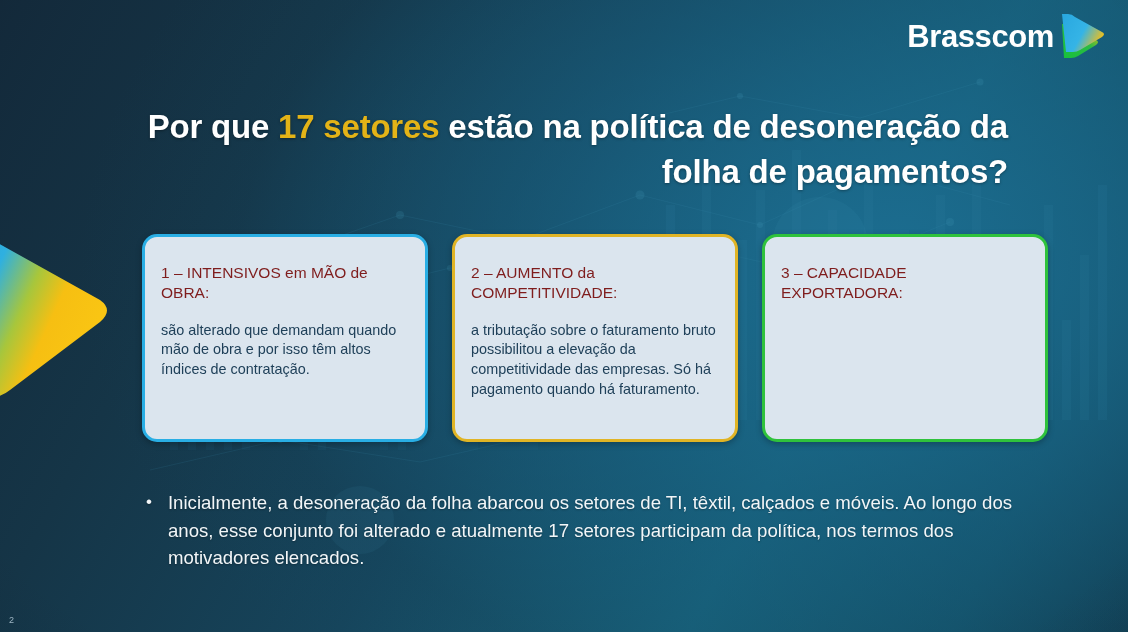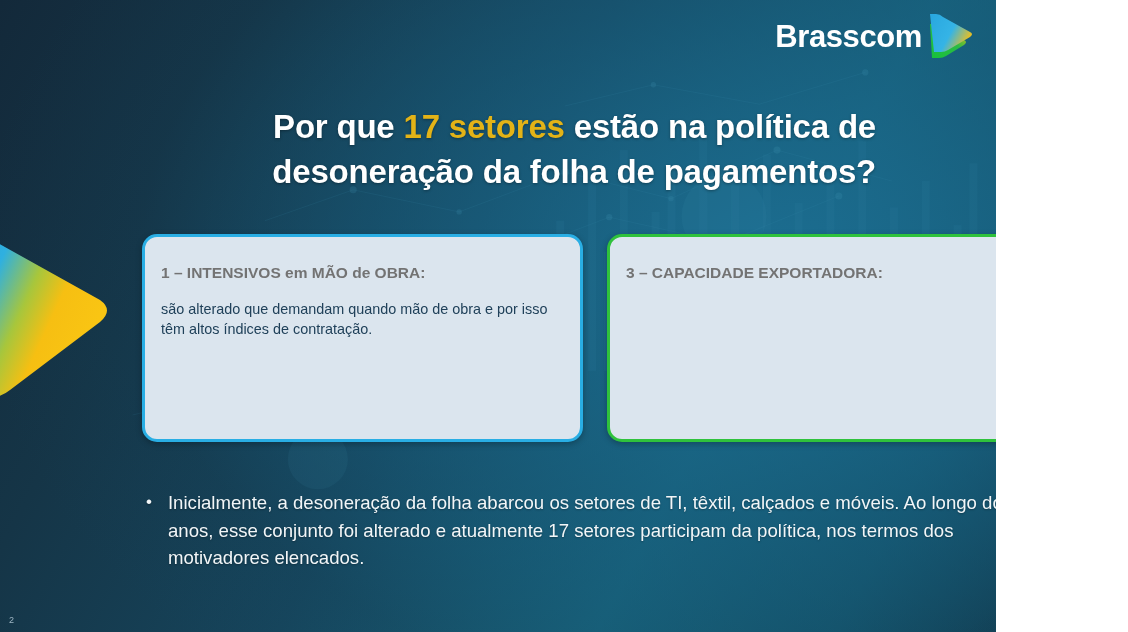--- a/index.html
+++ b/index.html
@@ -6,21 +6,21 @@
   * { margin:0; padding:0; box-sizing:border-box; }
 
   html, body {
     width:1128px; height:632px;
     overflow:hidden;
     font-family:"Liberation Sans", sans-serif;
   }
 
   .slide {
     position:relative;
-    width:996px; height:632px;
+    width:1128px; height:632px;
     background:
       radial-gradient(ellipse 1000px 700px at 78% 42%, rgba(28,110,146,0.95) 0%, rgba(24,96,129,0.55) 38%, rgba(20,70,96,0.15) 64%, rgba(0,0,0,0) 80%),
       linear-gradient(118deg, #13293a 0%, #153547 22%, #16455c 46%, #176179 70%, #135167 88%, #113c4f 100%);
     overflow:hidden;
   }
 
   
   .bg-texture {
     position:absolute; inset:0;
     opacity:0.5;
@@ -87,24 +87,24 @@
     color:#1d3b55;
     display:flex;
     flex-direction:column;
   }
   .card-1 { border:3px solid #29aee4; }
   .card-2 { border:3px solid #e0b425; }
   .card-3 { border:3px solid #2fc23c;gap:13px; }
 
   .card-head {
     font-size:15.5px;
-    font-weight:bold;
+    font-weight:normal;
     line-height:1.32;
     margin-bottom:17px;
-    color:#737373;
+    color:#7f1d1d;
   }
   .card-body {
     font-size:14.4px;
     line-height:1.36;
     color:#1f4059;
   }
   .card-body b { font-weight:normal; }
 
   
   .bullet {
@@ -246,20 +246,24 @@
 
   <h1 class="title">
     <span>Por que </span><span class="hl">17 setores</span><span> estão na política de desoneração da folha de pagamentos?</span>
   </h1>
 
   <div class="cards">
     <div class="card card-1">
       <div class="card-head">1 – INTENSIVOS em MÃO de OBRA:</div>
       <div class="card-body"><span>são alterado que </span><b>demandam</b><span> quando </span><b>mão de obra</b><span> e por isso têm </span><b>altos índices de contratação</b><span>.</span></div>
     </div>
+    <div class="card card-2">
+      <div class="card-head">2 – AUMENTO da COMPETITIVIDADE:</div>
+      <div class="card-body"><span>a tributação sobre o faturamento bruto </span><b>possibilitou a elevação</b><span> da </span><b>competitividade das empresas</b><span>. Só há pagamento quando há faturamento.</span></div>
+    </div>
     <div class="card card-3">
       <div class="card-head">3 – CAPACIDADE EXPORTADORA:</div>
     </div>
   </div>
 
   <div class="bullet">
     <span class="bullet-dot">•</span>
     <span class="bullet-text">Inicialmente, a desoneração da folha abarcou os setores de TI, têxtil, calçados e móveis. Ao longo dos anos, esse conjunto foi alterado e atualmente 17 setores participam da política, nos termos dos motivadores elencados.</span>
   </div>
 

